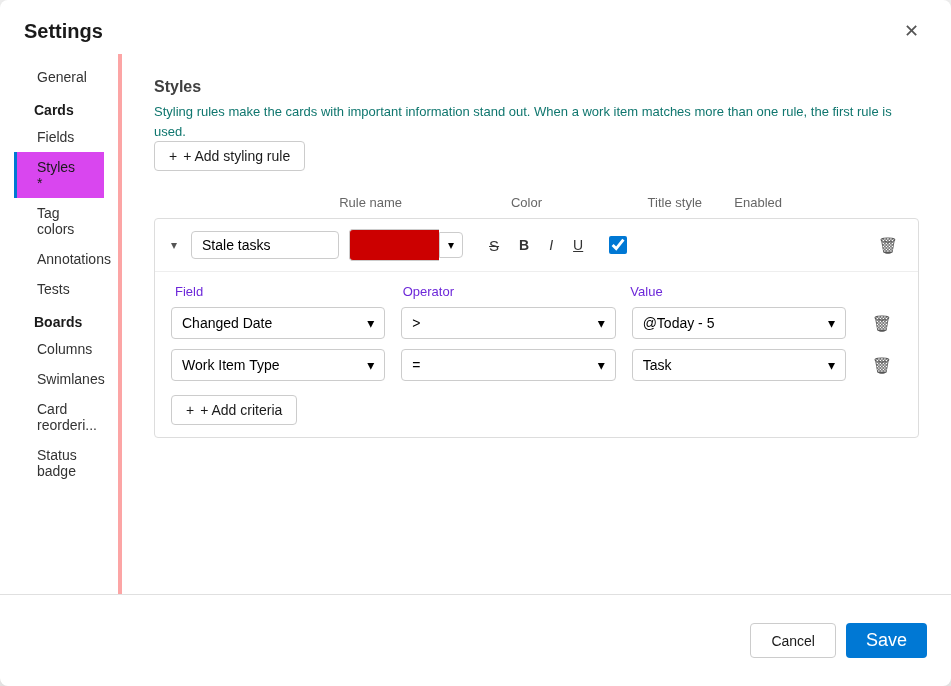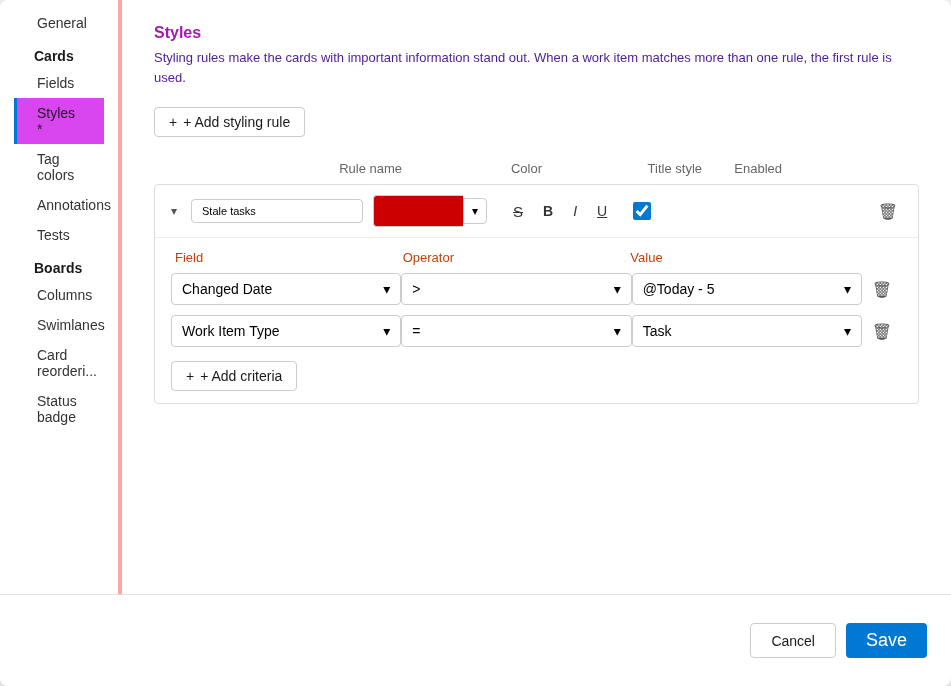--- a/index.html
+++ b/index.html
@@ -76,28 +76,27 @@
 
     .main-content {
       flex: 1;
       padding: 24px 32px;
       overflow-y: auto;
     }
 
     .section-title {
       font-size: 16px;
       font-weight: 600;
-      color: #a21caf;
+      color: #404040;
       margin-bottom: 6px;
     }
 
     .section-desc {
       font-size: 13px;
-      color: #4c1d95;
-      margin-bottom: 20px;
+      color: #0f766e;
       line-height: 1.5;
     }
 
     .add-rule-btn {
       display: inline-flex;
       align-items: center;
       gap: 6px;
       border: 1px solid #ccc;
       background: #fff;
       border-radius: 4px;
@@ -139,22 +138,22 @@
       cursor: pointer;
       font-size: 12px;
       color: #555;
       padding: 2px 4px;
     }
 
     .rule-name-input {
       border: 1px solid #ccc;
       border-radius: 4px;
       padding: 5px 10px;
-      font-size: 11px;
-      width: 172px;
+      font-size: 14px;
+      width: 148px;
     }
 
     .color-picker-container {
       display: flex;
       align-items: center;
       gap: 0;
     }
 
     .color-swatch {
       background: #cc0000;
@@ -210,30 +209,30 @@
       margin-left: auto;
     }
 
     .criteria-table {
       padding: 12px 16px;
     }
 
     .criteria-header {
       display: grid;
       grid-template-columns: 1fr 1fr 1fr 40px;
-      color: #c2410c;
+      color: #6d28d9;
       font-size: 13px;
       margin-bottom: 8px;
       padding: 0 4px;
     }
 
     .criteria-row {
       display: grid;
       grid-template-columns: 1fr 1fr 1fr 40px;
-      gap: 0;
+      gap: 16px;
       margin-bottom: 10px;
       align-items: center;
     }
 
     .criteria-select {
       border: 1px solid #ccc;
       border-radius: 4px;
       padding: 7px 10px;
       font-size: 14px;
       background: #fff;
@@ -288,20 +287,24 @@
 
     .underline { text-decoration: underline; }
     .italic { font-style: italic; }
     .bold { font-weight: bold; }
   </style>
 </head>
 <body>
 
 <div class="dialog">
 
+  <div class="dialog-header">
+    <span class="dialog-title">Settings</span>
+    <button class="close-btn">✕</button>
+  </div>
 
   <div class="dialog-body">
 
     <div class="sidebar">
       <div class="sidebar-item">General</div>
 
       <div class="sidebar-section-label">Cards</div>
       <div class="sidebar-item">Fields</div>
       <div class="sidebar-item active">Styles *</div>
       <div class="sidebar-item">Tag colors</div>

